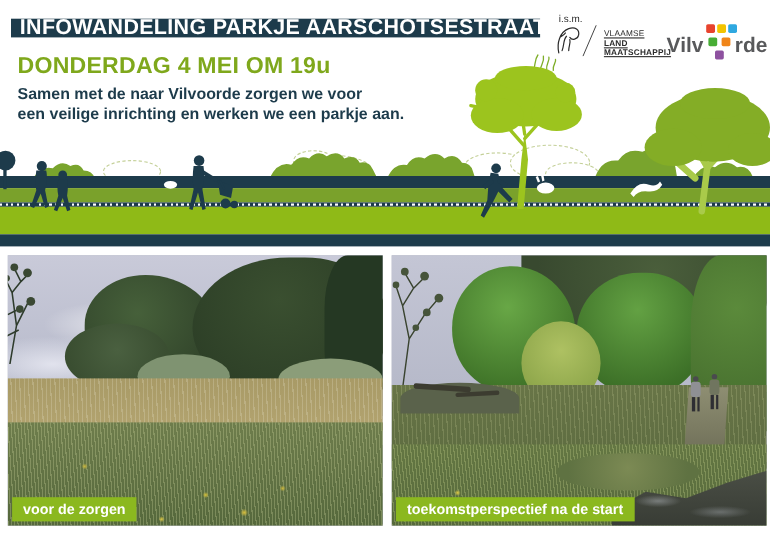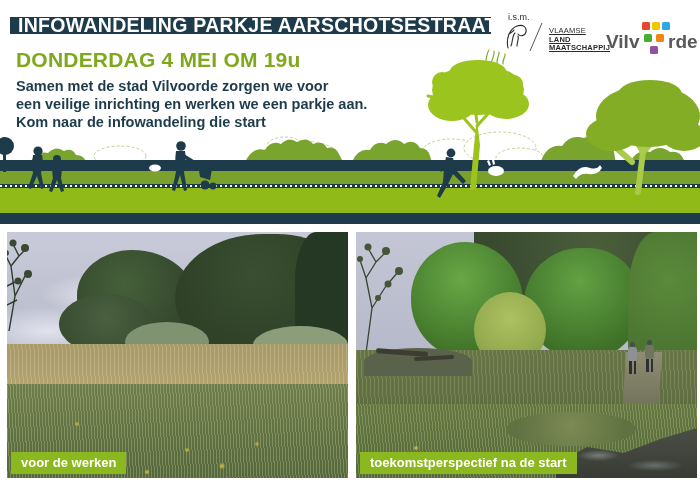--- a/index.html
+++ b/index.html
@@ -137,23 +137,22 @@
     <span class="vv-sq" style="left:46px;top:0;background:#f3c400;"></span>
     <span class="vv-sq" style="left:56px;top:0;background:#2fa8e0;"></span>
     <span class="vv-sq" style="left:38px;top:12px;background:#47ad35;"></span>
     <span class="vv-sq" style="left:50px;top:12px;background:#f08519;"></span>
     <span class="vv-sq" style="left:44px;top:24px;background:#8e52a0;"></span>
     <span class="vv-txt" style="left:62px;">rde</span>
   </div>
 
   <div class="abs date-line">DONDERDAG 4 MEI OM 19u</div>
   <div class="abs body-copy">
-    <div>Samen met de stad Vilvoorde zorgen we voor</div>
+    <div>Samen met de naar Vilvoorde zorgen we voor</div>
     <div>een veilige inrichting en werken we een parkje aan.</div>
-    <div>Kom naar de infowandeling die start</div>
   </div>
 
   <svg class="abs" style="left:482px;top:46px;" width="30" height="20" viewBox="0 0 30 20">
     <path d="M3,18 C5,12 4,8 7,4 M9,18 C10,12 13,10 12,5 M15,18 C14,12 18,9 17,6 M21,18 C20,13 24,11 23,8" fill="none" stroke="#7fae2a" stroke-width="1.2" stroke-linecap="round"></path>
   </svg>
 
   <svg class="abs svg-layer" viewBox="0 0 700 165">
     <g fill="#fff" stroke="#c4d098" stroke-width="1" stroke-dasharray="3,2">
       <ellipse cx="300" cy="95" rx="38" ry="14"></ellipse>
       <ellipse cx="285" cy="86" rx="18" ry="9"></ellipse>
@@ -267,21 +266,21 @@
       </g>
     </svg>
     <div class="blob lp-b1"></div>
     <div class="blob lp-b2"></div>
     <div class="blob lp-b3"></div>
     <div class="blob lp-b6"></div>
     <div class="blob lp-b4"></div>
     <div class="blob lp-b5"></div>
     <div class="abs lp-straw"></div>
     <div class="abs lp-grass"></div>
-    <div class="caption">voor de werken</div>
+    <div class="caption">voor de zorgen</div>
   </div>
 
   <div class="abs photo photo-right">
     <div class="abs rp-sky"></div>
     <div class="blob rp-far"></div>
     <svg class="abs" style="left:0;top:6px;" width="58" height="115" viewBox="0 0 58 115">
       <g stroke="#3a4430" stroke-width="1.3" fill="none">
         <path d="M10,115 L16,70 L10,40 M16,70 L30,48 M10,40 L4,22 M10,40 L20,24 M20,24 L30,14 M20,24 L12,10 M30,48 L42,34"></path>
       </g>
       <g fill="#46543a">

